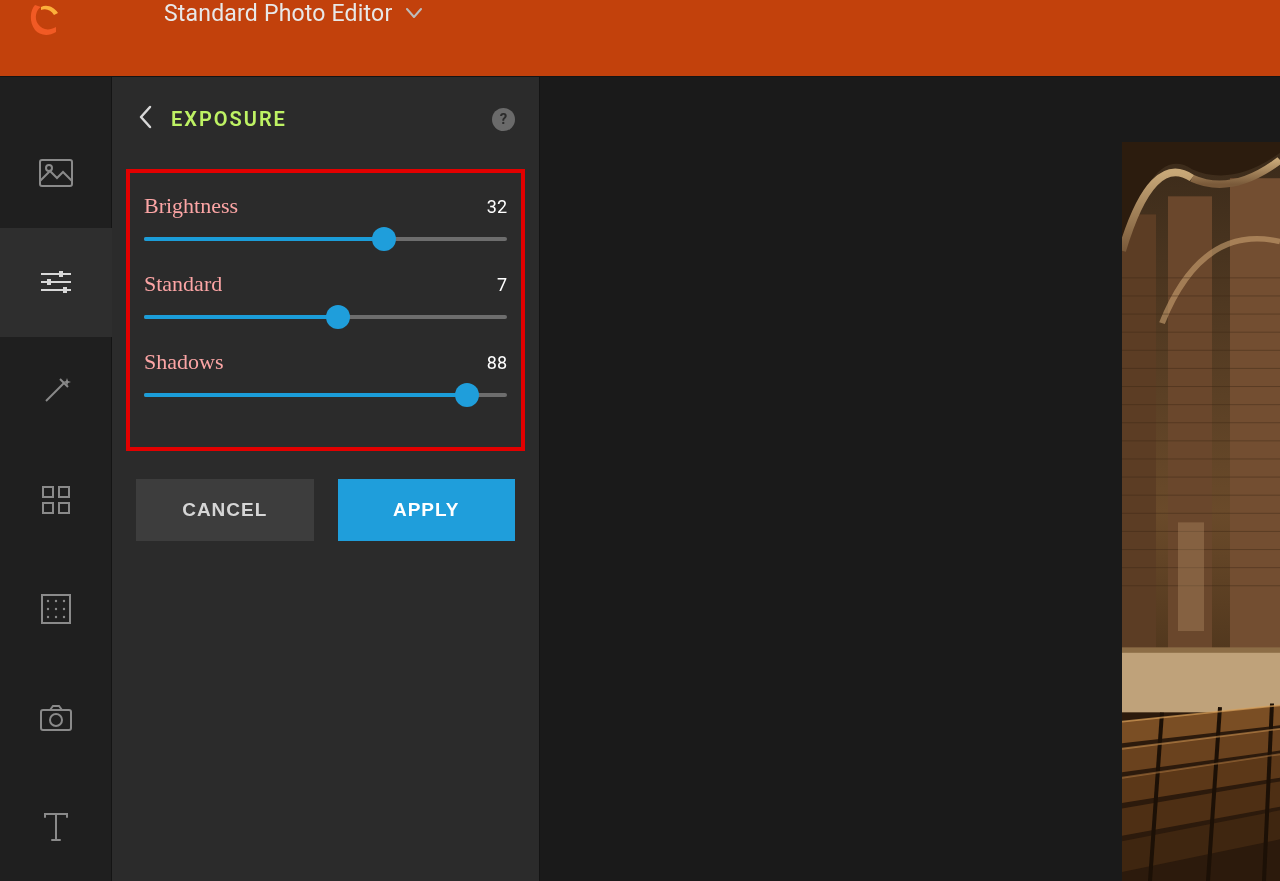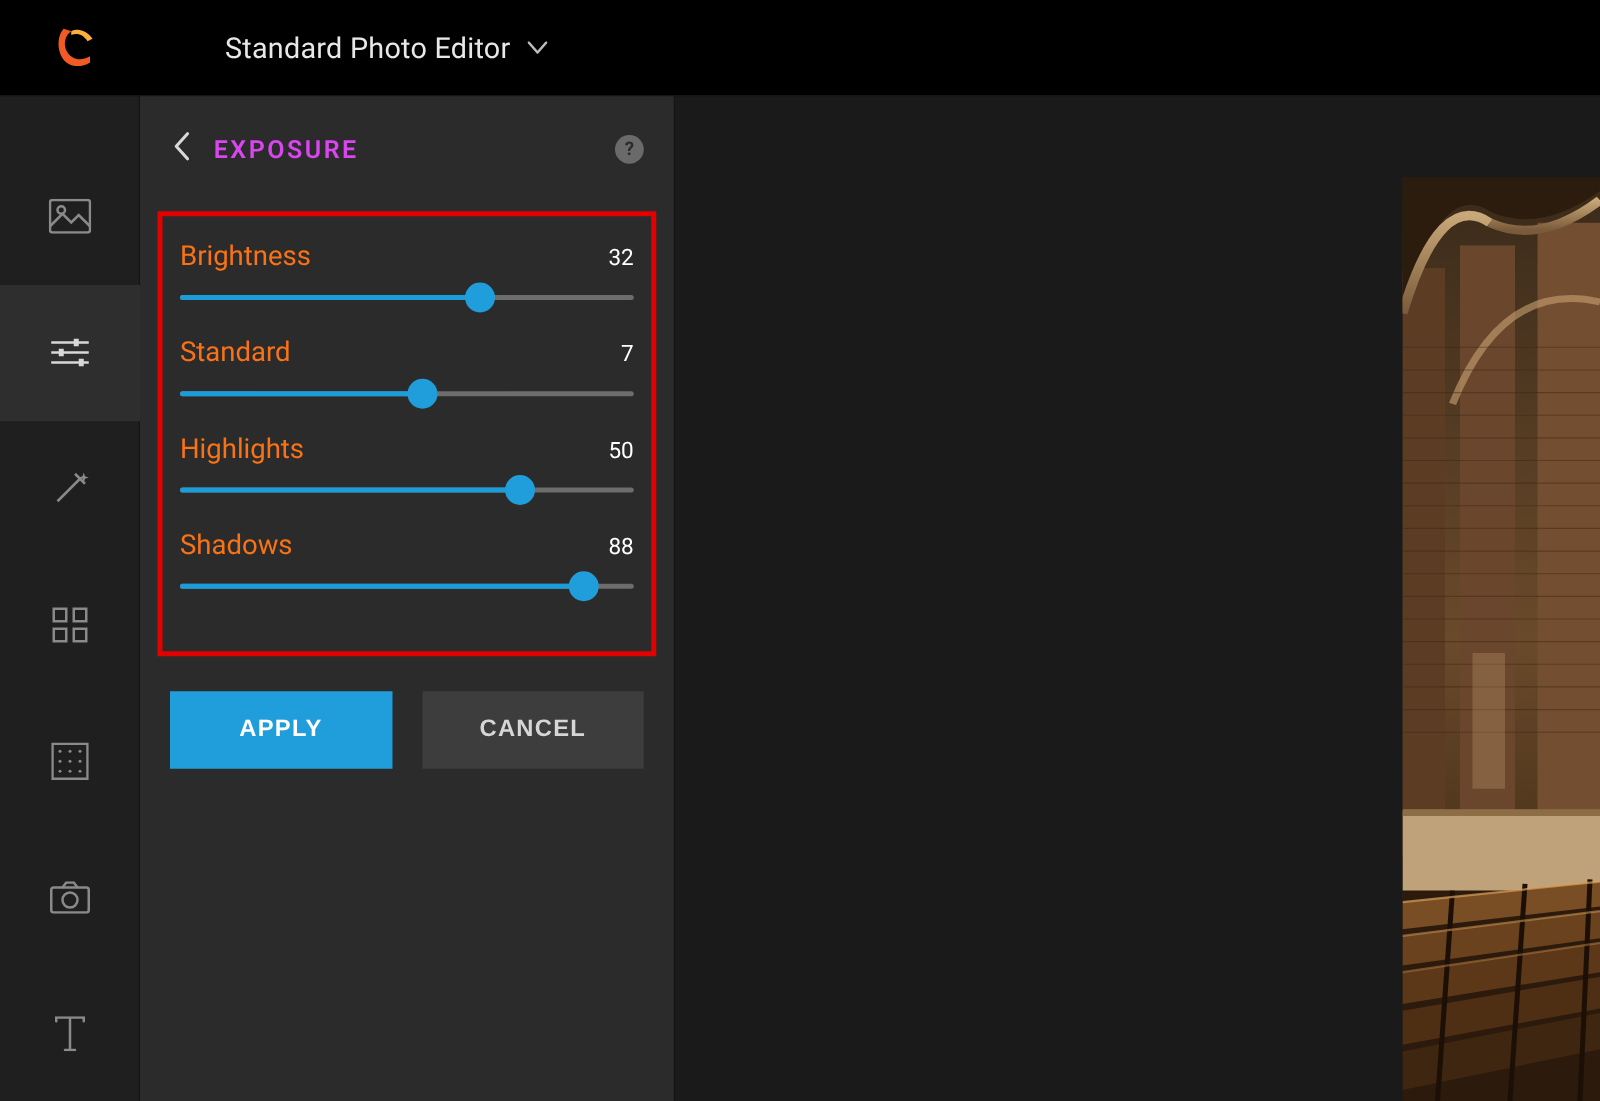--- a/index.html
+++ b/index.html
@@ -1,45 +1,45 @@
 <!DOCTYPE html>
 <html><head>
 <meta charset="utf-8">
 <style>
   * { box-sizing: border-box; margin: 0; padding: 0; }
   html, body { width: 1280px; height: 881px; overflow: hidden; font-family: -apple-system, BlinkMacSystemFont, "Segoe UI", Roboto, Helvetica, Arial, sans-serif; }
   body { background: #1a1a1a; color: #fff; display: flex; flex-direction: column; }
 
   
-  .topbar { height: 77px; background: #000000; display: flex; align-items: center; padding: 0 40px; gap: 100px; border-bottom: 1px solid #141414; }
+  .topbar { height: 77px; background: #c2410c; display: flex; align-items: flex-start; padding: 0 24px; gap: 100px; border-bottom: 1px solid #141414; }
   .logo { width: 40px; height: 40px; display: flex; align-items: center; justify-content: center; }
   .title-wrap { display: flex; align-items: center; gap: 14px; }
   .app-title { font-size: 23px; font-weight: 400; color: #e8e8e8; letter-spacing: 0.2px; }
   .chevron-down { color: #9a9a9a; }
 
   .main { flex: 1; display: flex; min-height: 0; }
 
   
   .rail { width: 112px; background: #1f1f1f; border-right: 1px solid #141414; display: flex; flex-direction: column; align-items: center; padding-top: 42px; gap: 0; position: relative; }
   .rail-item { width: 112px; height: 112px; display: flex; align-items: center; justify-content: center; color: #888; cursor: pointer; }
   .rail-item.active { background: #2e2e2e; }
   .rail-item svg { display: block; }
 
   
   .panel { width: 428px; background: #2b2b2b; border-right: 1px solid #141414; padding: 22px 0 0 0; display: flex; flex-direction: column; }
   .panel-head { display: flex; align-items: center; padding: 6px 24px 18px 26px; gap: 18px; }
   .back-chevron { color: #d8d8d8; cursor: pointer; }
-  .panel-title { font-size: 20px; font-weight: 600; letter-spacing: 2px; color: #d946ef; flex: 1; }
+  .panel-title { font-size: 20px; font-weight: 600; letter-spacing: 2px; color: #bef264; flex: 1; }
   .help-btn { width: 23px; height: 23px; border-radius: 50%; background: #6a6a6a; color: #2b2b2b; display:flex;align-items:center;justify-content:center;font-weight:700;font-size:15px;cursor:pointer; }
 
   .sliders-box { margin: 18px 14px 0 14px; border: 4px solid #e20000; padding: 20px 14px 34px 14px; }
   .ctrl { margin-bottom: 30px; }
   .ctrl:last-child { margin-bottom: 16px; }
   .ctrl-row { display:flex; justify-content:space-between; align-items:baseline; margin-bottom: 18px; }
-  .ctrl-label { font-size: 22px; color: #f97316; }
+  .ctrl-label { font-size: 22px; color: #fca5a5; font-family: Liberation Serif, serif; }
   .ctrl-value { font-size: 18px; color: #fff; }
   .slider-track { position: relative; height: 4px; background: #6d6d6d; border-radius: 2px; }
   .slider-fill { position: absolute; left:0; top:0; bottom:0; background: #1b9dd9; border-radius: 2px; }
   .slider-thumb { position: absolute; top: 50%; width: 24px; height: 24px; border-radius: 50%; background: #1f9edb; transform: translate(-50%, -50%); cursor: pointer; }
 
   .btn-row { display:flex; gap: 24px; padding: 28px 24px 0 24px; }
   .btn { flex:1; height: 62px; display:flex; align-items:center; justify-content:center; font-size: 19px; font-weight: 600; letter-spacing: 1px; cursor:pointer; border:none; }
   .btn-cancel { background:#3d3d3d; color:#d6d6d6; }
   .btn-apply { background:#1f9edb; color:#fff; }
 
@@ -159,47 +159,37 @@
         <div class="ctrl-row">
           <span class="ctrl-label">Standard</span>
           <span class="ctrl-value">7</span>
         </div>
         <div class="slider-track">
           <div class="slider-fill" style="width: 53.5%;"></div>
           <div class="slider-thumb" style="left: 53.5%;"></div>
         </div>
       </div>
 
-      <div class="ctrl">
-        <div class="ctrl-row">
-          <span class="ctrl-label">Highlights</span>
-          <span class="ctrl-value">50</span>
-        </div>
-        <div class="slider-track">
-          <div class="slider-fill" style="width: 75%;"></div>
-          <div class="slider-thumb" style="left: 75%;"></div>
-        </div>
-      </div>
 
       <div class="ctrl">
         <div class="ctrl-row">
           <span class="ctrl-label">Shadows</span>
           <span class="ctrl-value">88</span>
         </div>
         <div class="slider-track">
           <div class="slider-fill" style="width: 89%;"></div>
           <div class="slider-thumb" style="left: 89%;"></div>
         </div>
       </div>
 
     </div>
 
     <div class="btn-row">
+      <button class="btn btn-cancel">CANCEL</button>
       <button class="btn btn-apply">APPLY</button>
-      <button class="btn btn-cancel">CANCEL</button>
     </div>
   </div>
 
   <div class="canvas">
     <div class="photo">
       <svg viewBox="0 0 158 816" preserveAspectRatio="none">
         <defs>
           <linearGradient id="wall" x1="0" y1="0" x2="0" y2="1">
             <stop offset="0" stop-color="#3a2a1a"></stop>
             <stop offset="0.5" stop-color="#6a4a2a"></stop>

